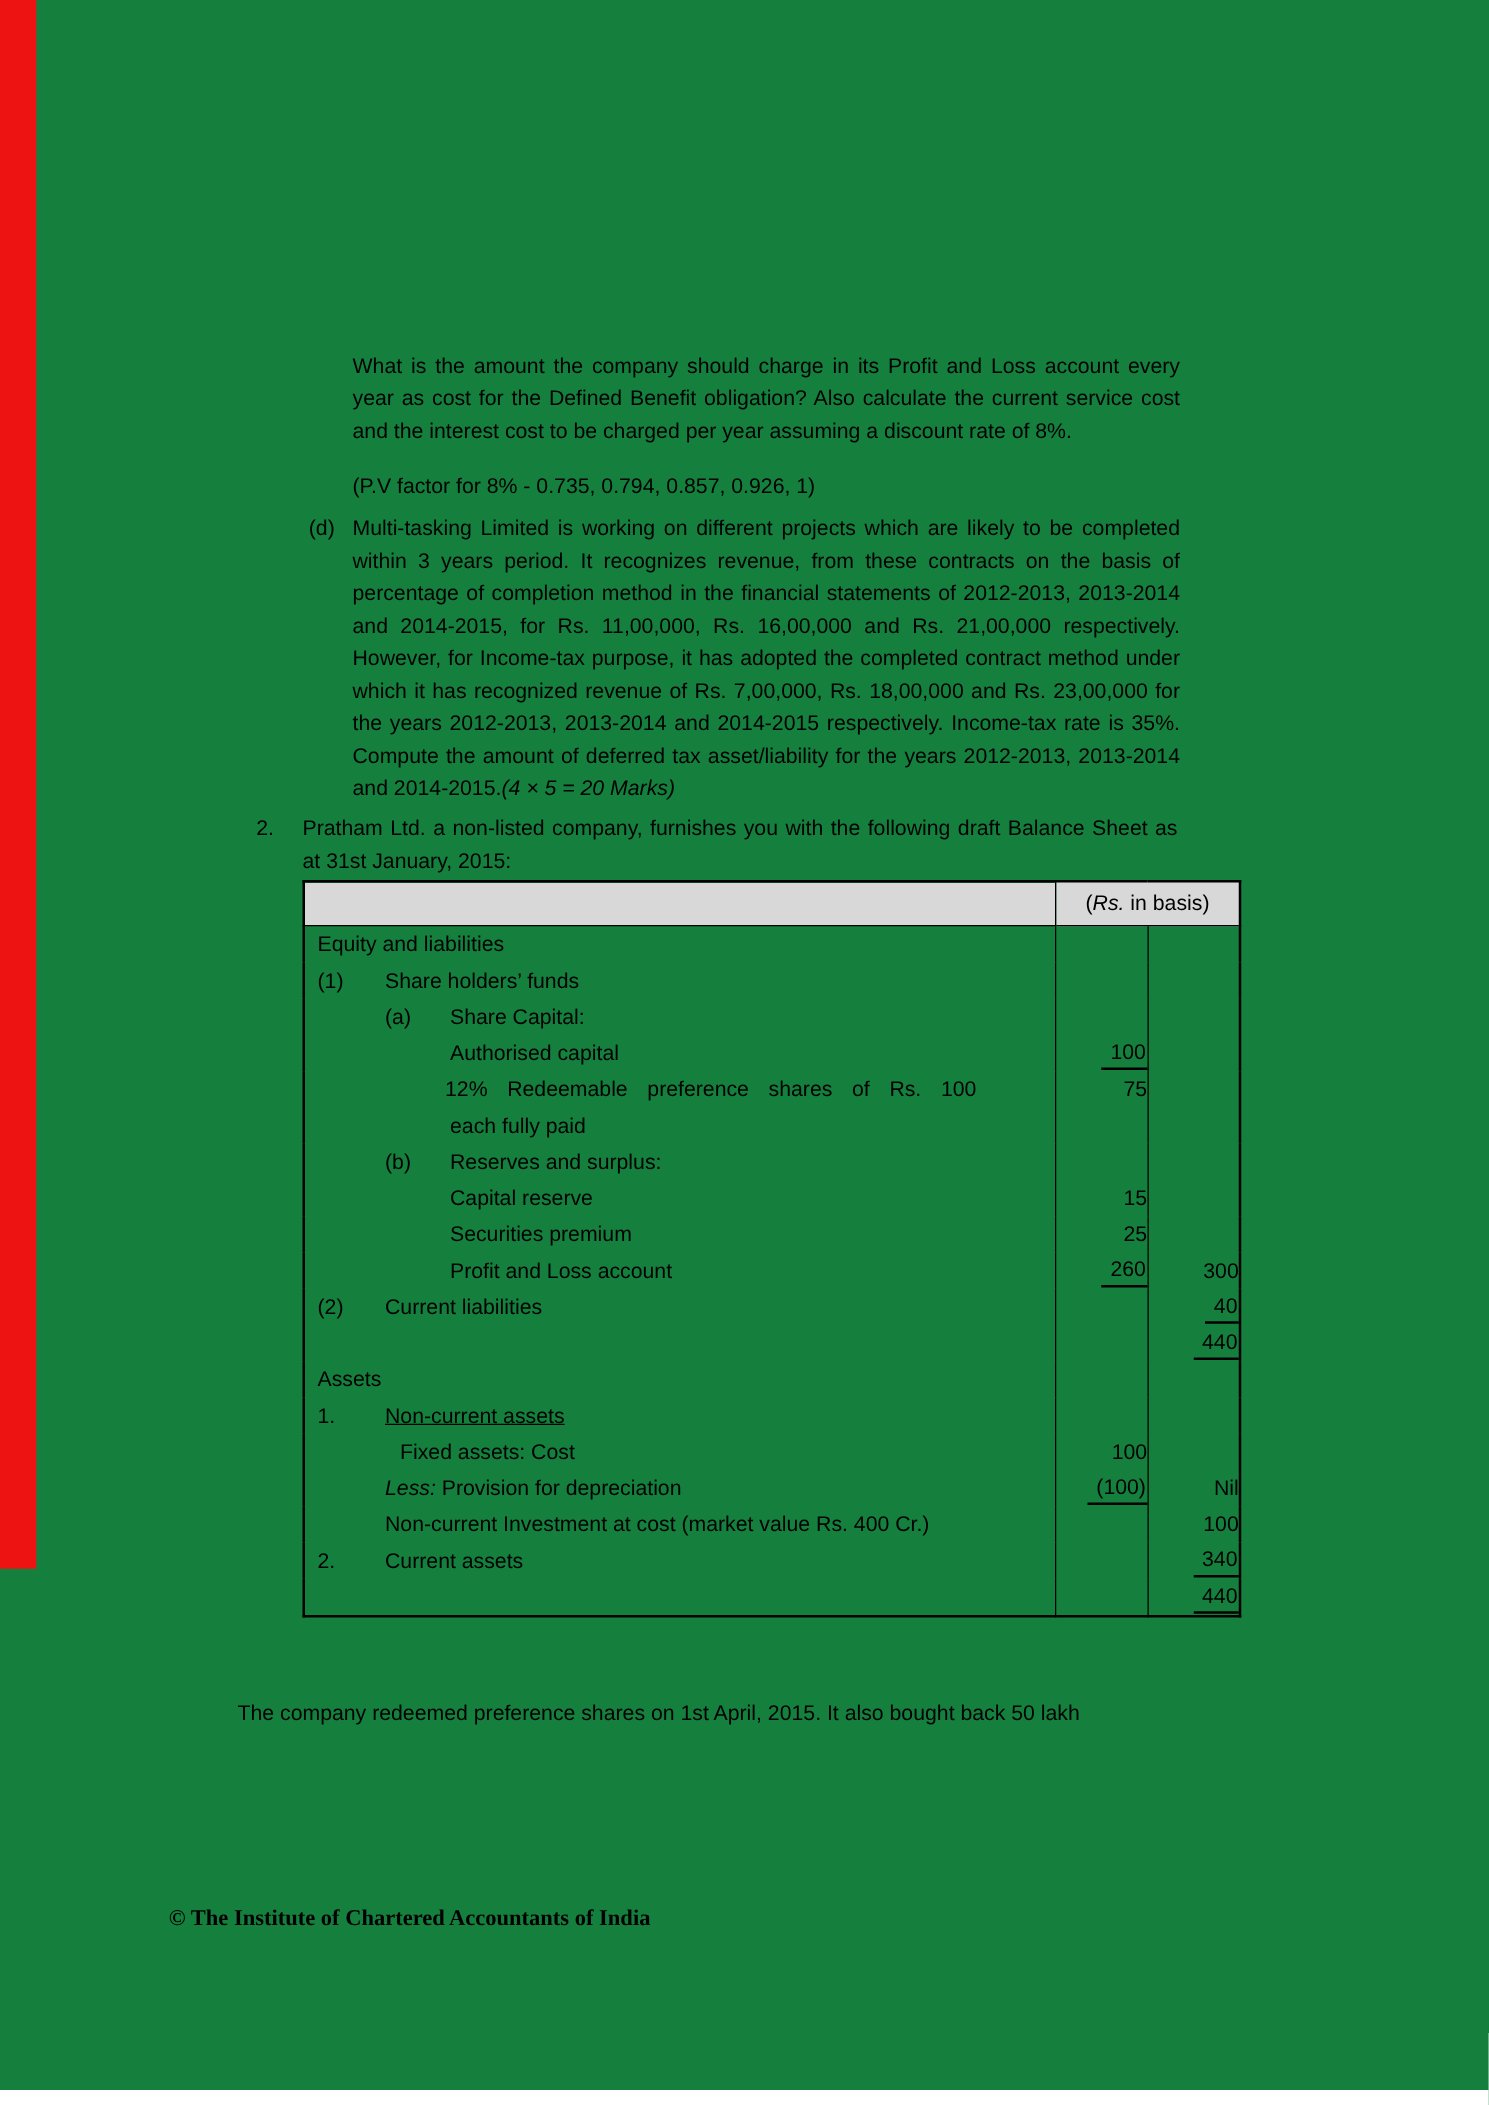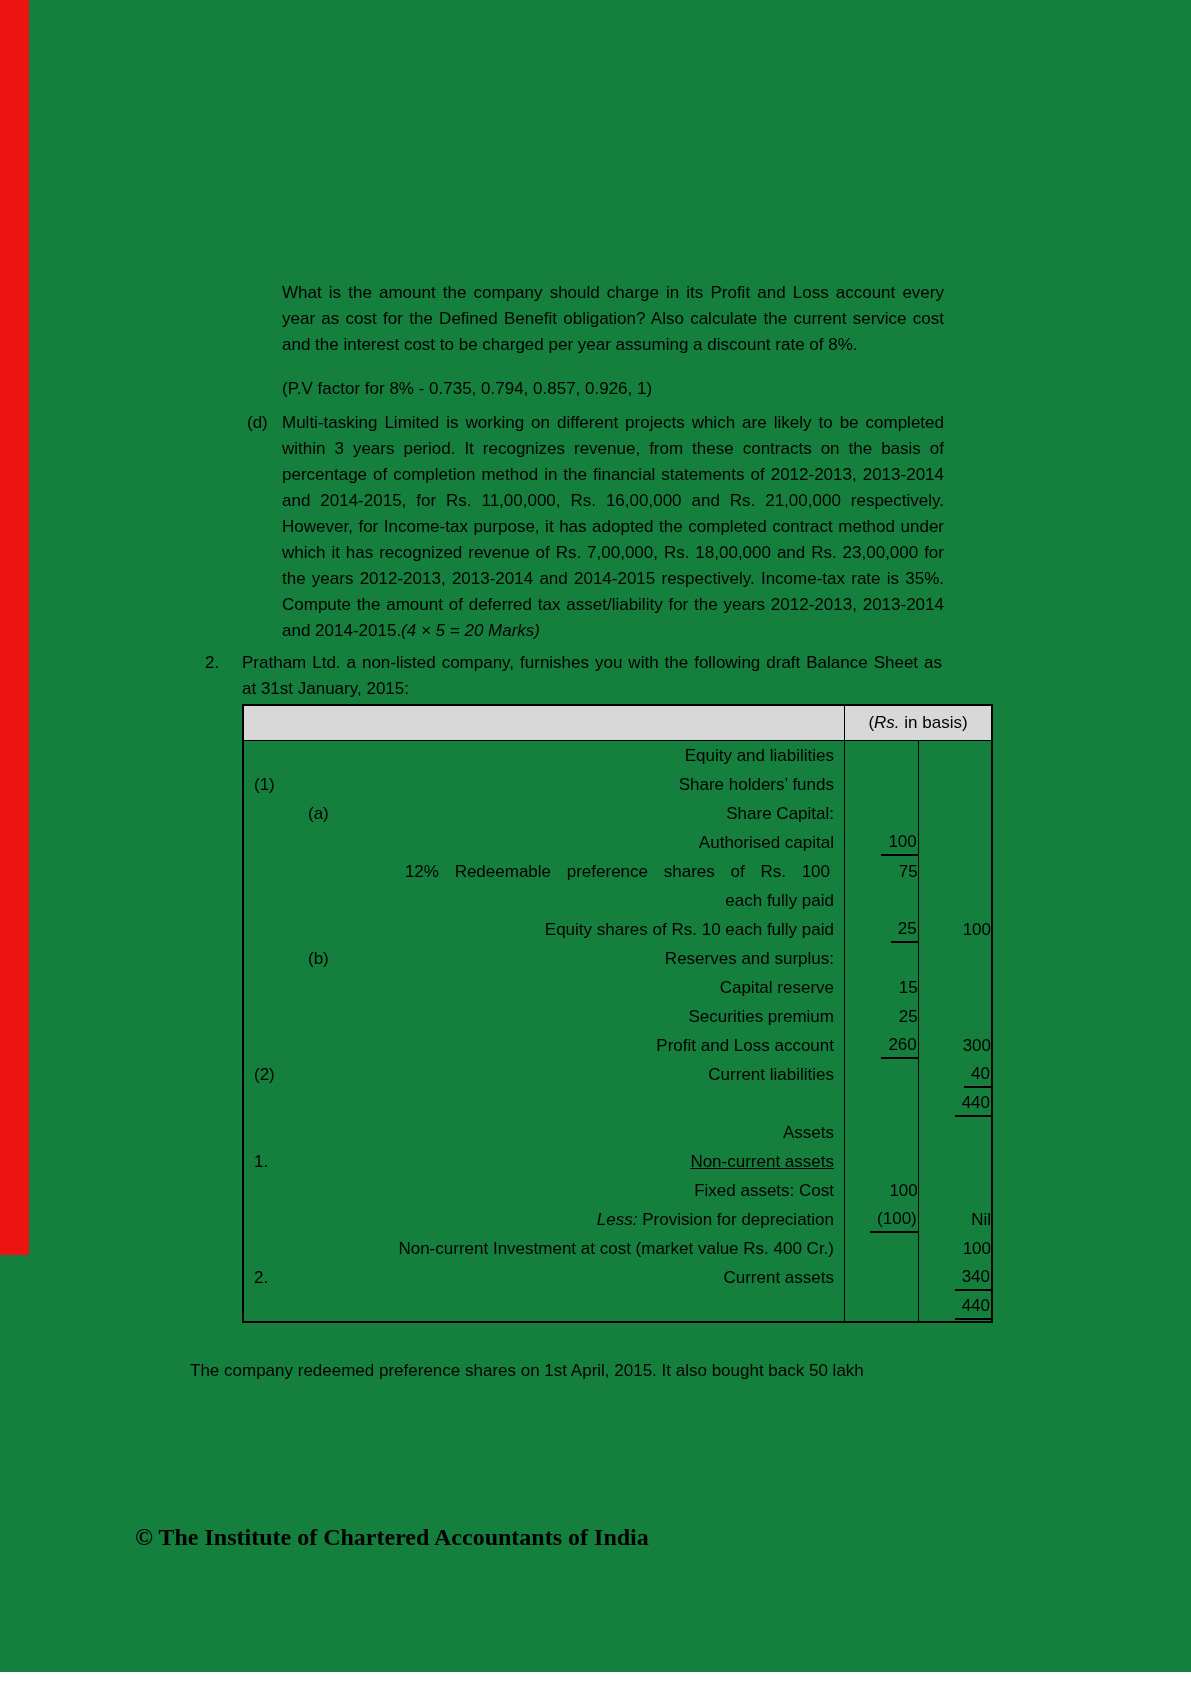--- a/index.html
+++ b/index.html
@@ -22,42 +22,42 @@
   .just { text-align: justify; }
   .marker { position: absolute; left: 0; top: 0; }
   .item-d-text { margin-left: 35px; }
   .q2-text { margin-left: 37px; }
   .italic { font-style: italic; }
 
   
   .bs-wrap { position: absolute; left: 242px; top: 704px; width: 751px; }
   table.bs { border-collapse: collapse; width: 100%; border: 2px solid #000; table-layout: fixed; }
   table.bs td { vertical-align: top; line-height: 29px; padding: 0; }
-  td.lbl { width: 600px; position: relative; text-align: right; }
+  td.lbl { width: 600px; position: relative; }
   td.v1 { width: 80px; border-left: 1px solid #000; text-align: right; padding-right: 9px; }
   td.v2 { width: 71px; border-left: 1px solid #000; text-align: right; padding-right: 9px; }
   tr.hdr td { border-bottom: 1px solid #000; height: 34px; line-height: 34px; }
   tr.hdr td.hdr-val { border-left: 1px solid #000; text-align: center; }
   .mk { position: absolute; top: 0; }
   .lab { padding-right: 10px; }
   .stretch { word-spacing: 11px; padding-right: 14px; }
   .uv {
     display: inline-block;
     border-bottom: 2px solid #000;
     line-height: 25px;
     margin-top: 1px;
     padding: 0 1px 0 7px;
     vertical-align: top;
   }
   .footer {
     position: absolute;
     left: 135px; top: 1524px;
     font-family: "Liberation Serif", "DejaVu Serif", serif;
     font-weight: bold;
-    font-size: 24px;
+    font-size: 18px;
   }
 </style>
 </head>
 <body>
 
 <div class="page">
 
   <div class="redbar" style="background: rgb(237, 19, 19);"></div>
 
   <div class="blk just" style="left:282px; top:280px; width:662px;">What is the amount the company should charge in its Profit and Loss account every year as cost for the Defined Benefit obligation?  Also calculate the current service cost and the interest cost to be charged per year assuming a discount rate of 8%.</div>
@@ -114,27 +114,20 @@
           <tr>
             <td class="lbl">
               <div class="lab stretch" style="padding-left: 112px;">12% Redeemable preference shares of Rs. 100</div>
               <div class="lab" style="padding-left: 116px;">each fully paid</div>
             </td>
             <td class="v1"><span>75</span></td>
             <td class="v2"></td>
           </tr>
           <tr>
             <td class="lbl">
-              <div class="lab" style="padding-left: 116px;">Equity shares of Rs. 10 each fully paid</div>
-            </td>
-            <td class="v1"><span class="uv">25</span></td>
-            <td class="v2"><span>100</span></td>
-          </tr>
-          <tr>
-            <td class="lbl">
               <span class="mk" style="left: 64px;">(b)</span>
               <div class="lab" style="padding-left: 116px;">Reserves and surplus:</div>
             </td>
             <td class="v1"></td>
             <td class="v2"></td>
           </tr>
           <tr>
             <td class="lbl">
               <div class="lab" style="padding-left: 116px;">Capital reserve</div>
             </td>

